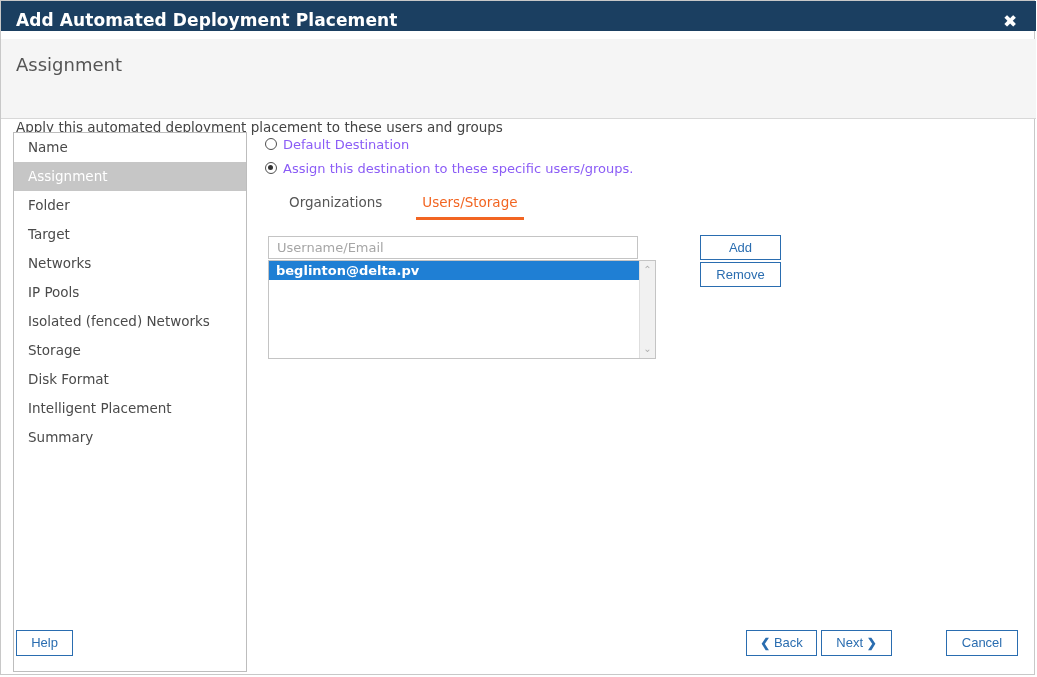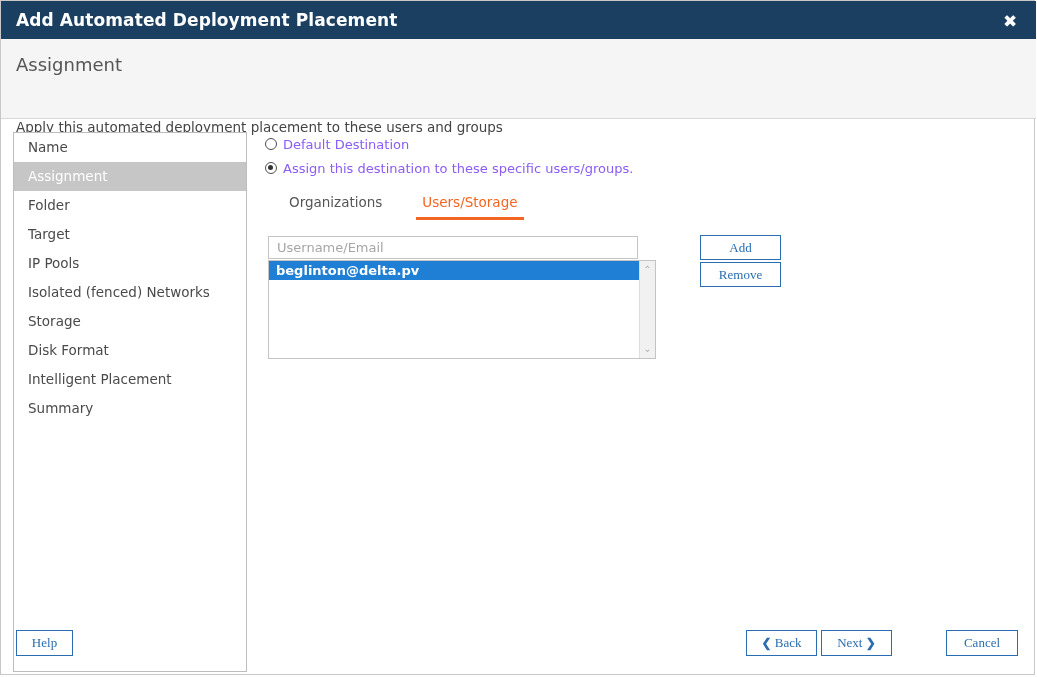--- a/index.html
+++ b/index.html
@@ -20,21 +20,21 @@
     border: 1px solid #c8c8c8;
     background: #ffffff;
     box-sizing: border-box;
   }
 
   
   .titlebar {
     position: absolute;
     left: 0; top: 0;
     width: 1035px;
-    height: 38px;
+    height: 30px;
     background: #1b3f61;
     box-sizing: border-box;
   }
   .titlebar-text {
     position: absolute;
     left: 15px;
     top: 9px;
     font-size: 17px;
     font-weight: bold;
     color: #ffffff;
@@ -246,21 +246,21 @@
   .scroll-arrow.up { top: 2px; }
   .scroll-arrow.down { bottom: 2px; }
 
   
   .side-buttons {
     position: absolute;
     left: 435px;
     top: 103px;
   }
   .btn {
-    font-family: Liberation Serif, serif;
+    font-family: Liberation Sans, sans-serif;
     font-size: 13px;
     color: #2a6db0;
     background: #ffffff;
     border: 1px solid #2a6db0;
     box-sizing: border-box;
     cursor: pointer;
     text-align: center;
     white-space: nowrap;
     padding: 0;
   }
@@ -323,20 +323,21 @@
   <div class="subheader">
     <div class="subheader-title">Assignment</div>
     <div class="subheader-sub">Apply this automated deployment placement to these users and groups</div>
   </div>
 
   <div class="sidebar" id="sidebar">
       <div class="nav-item">Name</div>
       <div class="nav-item active">Assignment</div>
       <div class="nav-item">Folder</div>
       <div class="nav-item">Target</div>
+      <div class="nav-item">Networks</div>
       <div class="nav-item">IP Pools</div>
       <div class="nav-item">Isolated (fenced) Networks</div>
       <div class="nav-item">Storage</div>
       <div class="nav-item">Disk Format</div>
       <div class="nav-item">Intelligent Placement</div>
       <div class="nav-item">Summary</div>
     </div>
 
   <div class="content">
 

